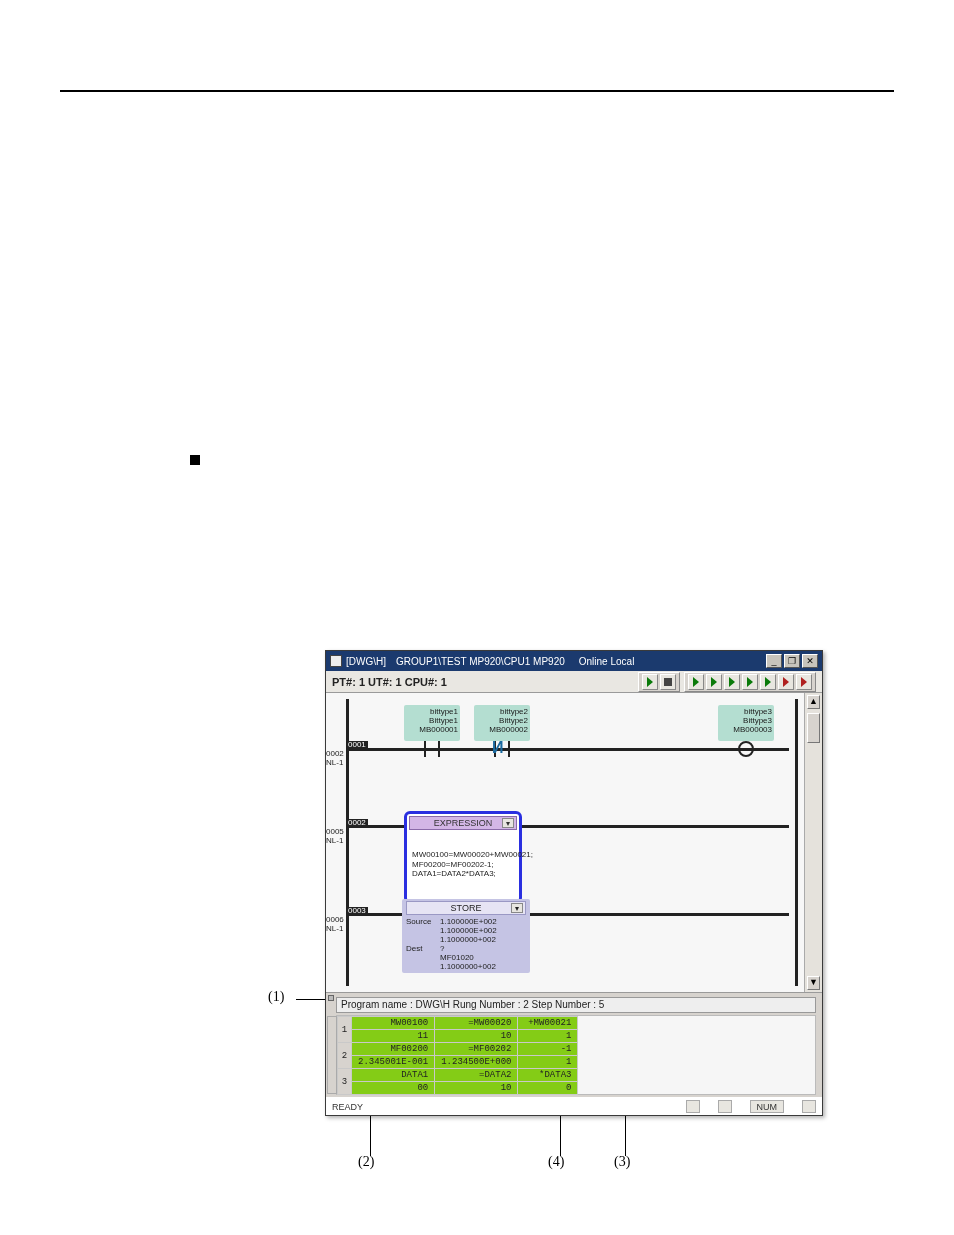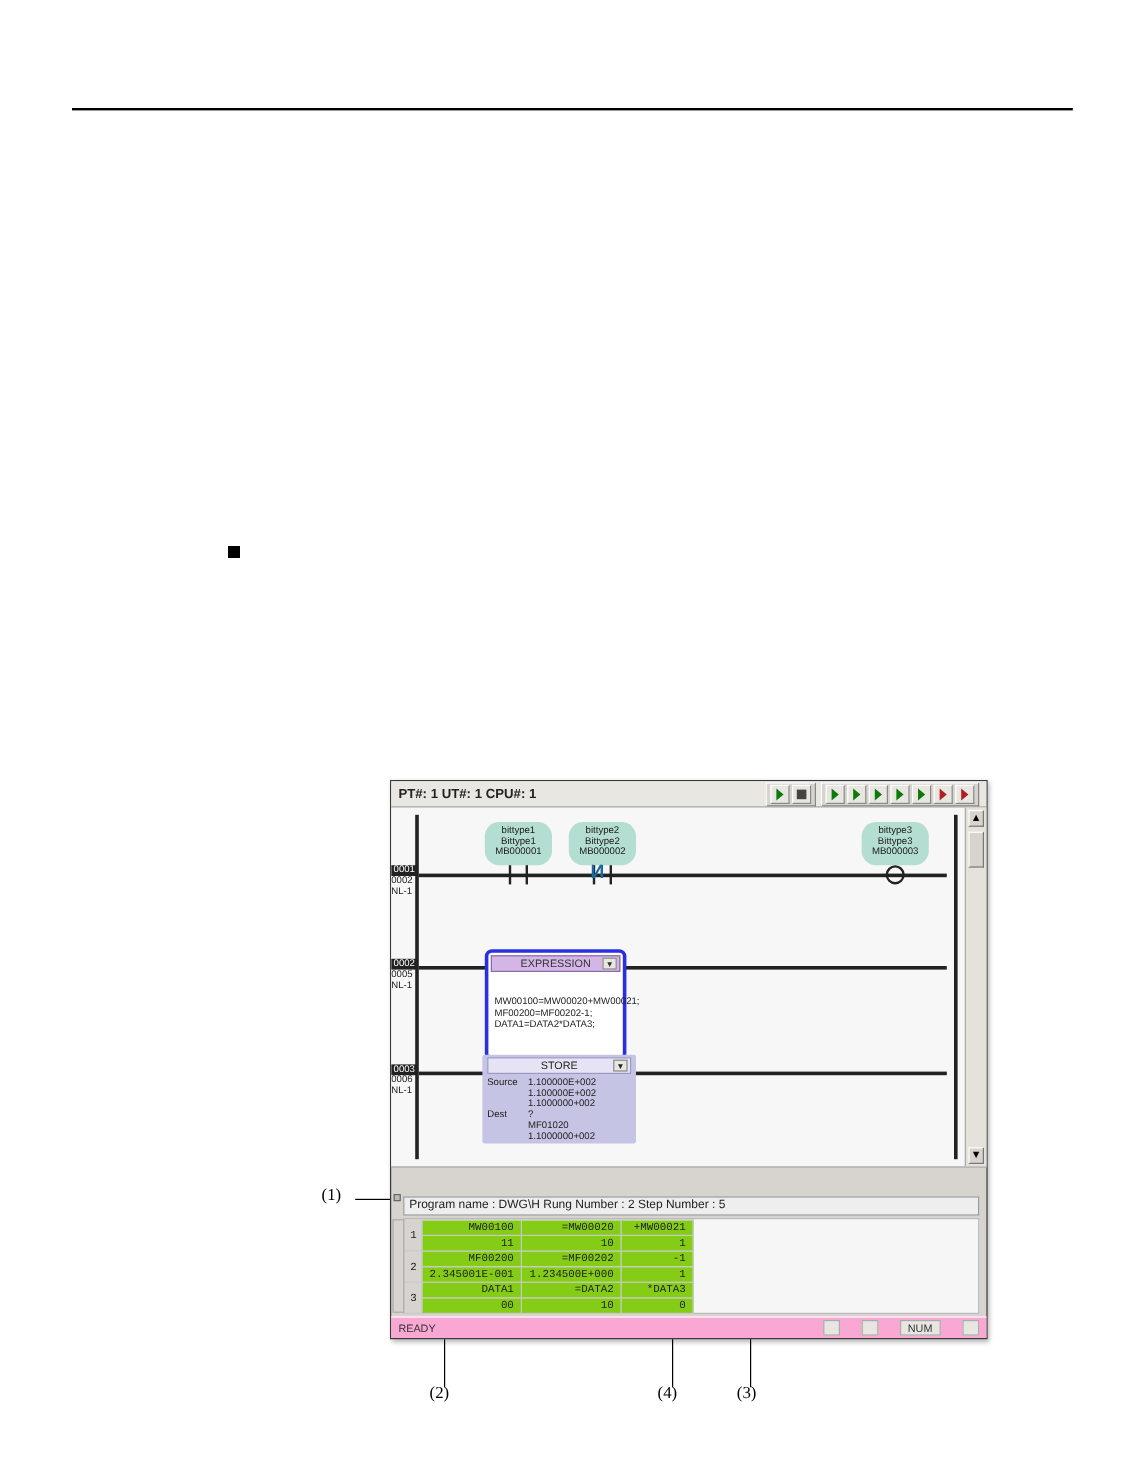--- a/index.html
+++ b/index.html
@@ -128,28 +128,28 @@
   }
   .scroll-v .arrow.up { top:2px; height:14px; }
   .scroll-v .arrow.dn { bottom:2px; height:14px; }
   .scroll-v .thumb { top:20px; height:30px; }
 
   .rung-label {
     position:absolute; left:0; width:42px;
     font-size:8px; color:#222; text-align:left;
     line-height:1.1;
   }
-  .rung-label .bk { background:#222;color:#fff;padding:0 2px;display:inline-block; }
+  .rung-label .bk { background:#222;color:#fff;padding:0 2px;display:inline-block;margin-left:20px; }
 
   .wire { position:absolute; height:3px; background:#222; }
   .ladder-block {
     position:absolute;
     background:#b4ded1;
-    border-radius:12px;
-    text-align:center;
+    border-radius:2px;
+    text-align:right;
     font-size:8px;
     color:#1a1a1a;
     line-height:1.15;
     padding:2px 2px;
   }
   .contact, .contact-n, .coil {
     position:absolute; width:28px;height:16px;
   }
   .contact::before,.contact::after,
   .contact-n::before,.contact-n::after {
@@ -254,21 +254,21 @@
     text-align:right;
     min-width:60px;
     background:#84cc16;
   }
   .data-grid td.rowhdr {
     background:#d7d3ce; text-align:center; min-width:14px; width:14px; padding:0 3px;
   }
   .status-bar {
     position:absolute; left:0; right:0; bottom:0;
     height:18px;
-    background:#f9a8d4;
+    background:#ffffff;
     border-top:1px solid #fff;
     display:flex; align-items:center;
     font-size:9px; color:#333;
     padding:0 6px;
   }
   .status-bar .spacer{flex:1;}
   .status-bar .cell {
     border:1px solid #aaa; background:#e8e6e0;
     padding:0 6px; margin-left:18px; height:13px; line-height:12px;
   }
@@ -297,20 +297,32 @@
 <div class="callout-line" style="left:370px; top:1116px; width:1px; height:40px;"></div>
 
 <div class="callout" style="left:614px; top:1154px;">(3)</div>
 <div class="callout-line" style="left:625px; top:1018px; width:1px; height:138px;"></div>
 
 <div class="callout" style="left:548px; top:1154px;">(4)</div>
 <div class="callout-line" style="left:560px; top:1034px; width:1px; height:122px;"></div>
 
 <div class="app-window">
 
+  <div class="title-bar">
+    <div class="title-icon"></div>
+    <span>[DWG\H]</span>
+    <span style="margin-left:6px">GROUP1\TEST MP920\CPU1 MP920</span>
+    <span style="margin-left:10px">Online Local</span>
+    <div class="spacer"></div>
+    <div class="winbtns">
+      <div class="winbtn">_</div>
+      <div class="winbtn">❐</div>
+      <div class="winbtn">✕</div>
+    </div>
+  </div>
 
   <div class="subhead">
     <span>PT#: 1 UT#: 1 CPU#: 1</span>
     <div class="spacer"></div>
     <div class="playbar">
       <div class="ctl">
           <div class="tri"></div>
         </div>
       <div class="ctl">
           <div class="sq"></div>

